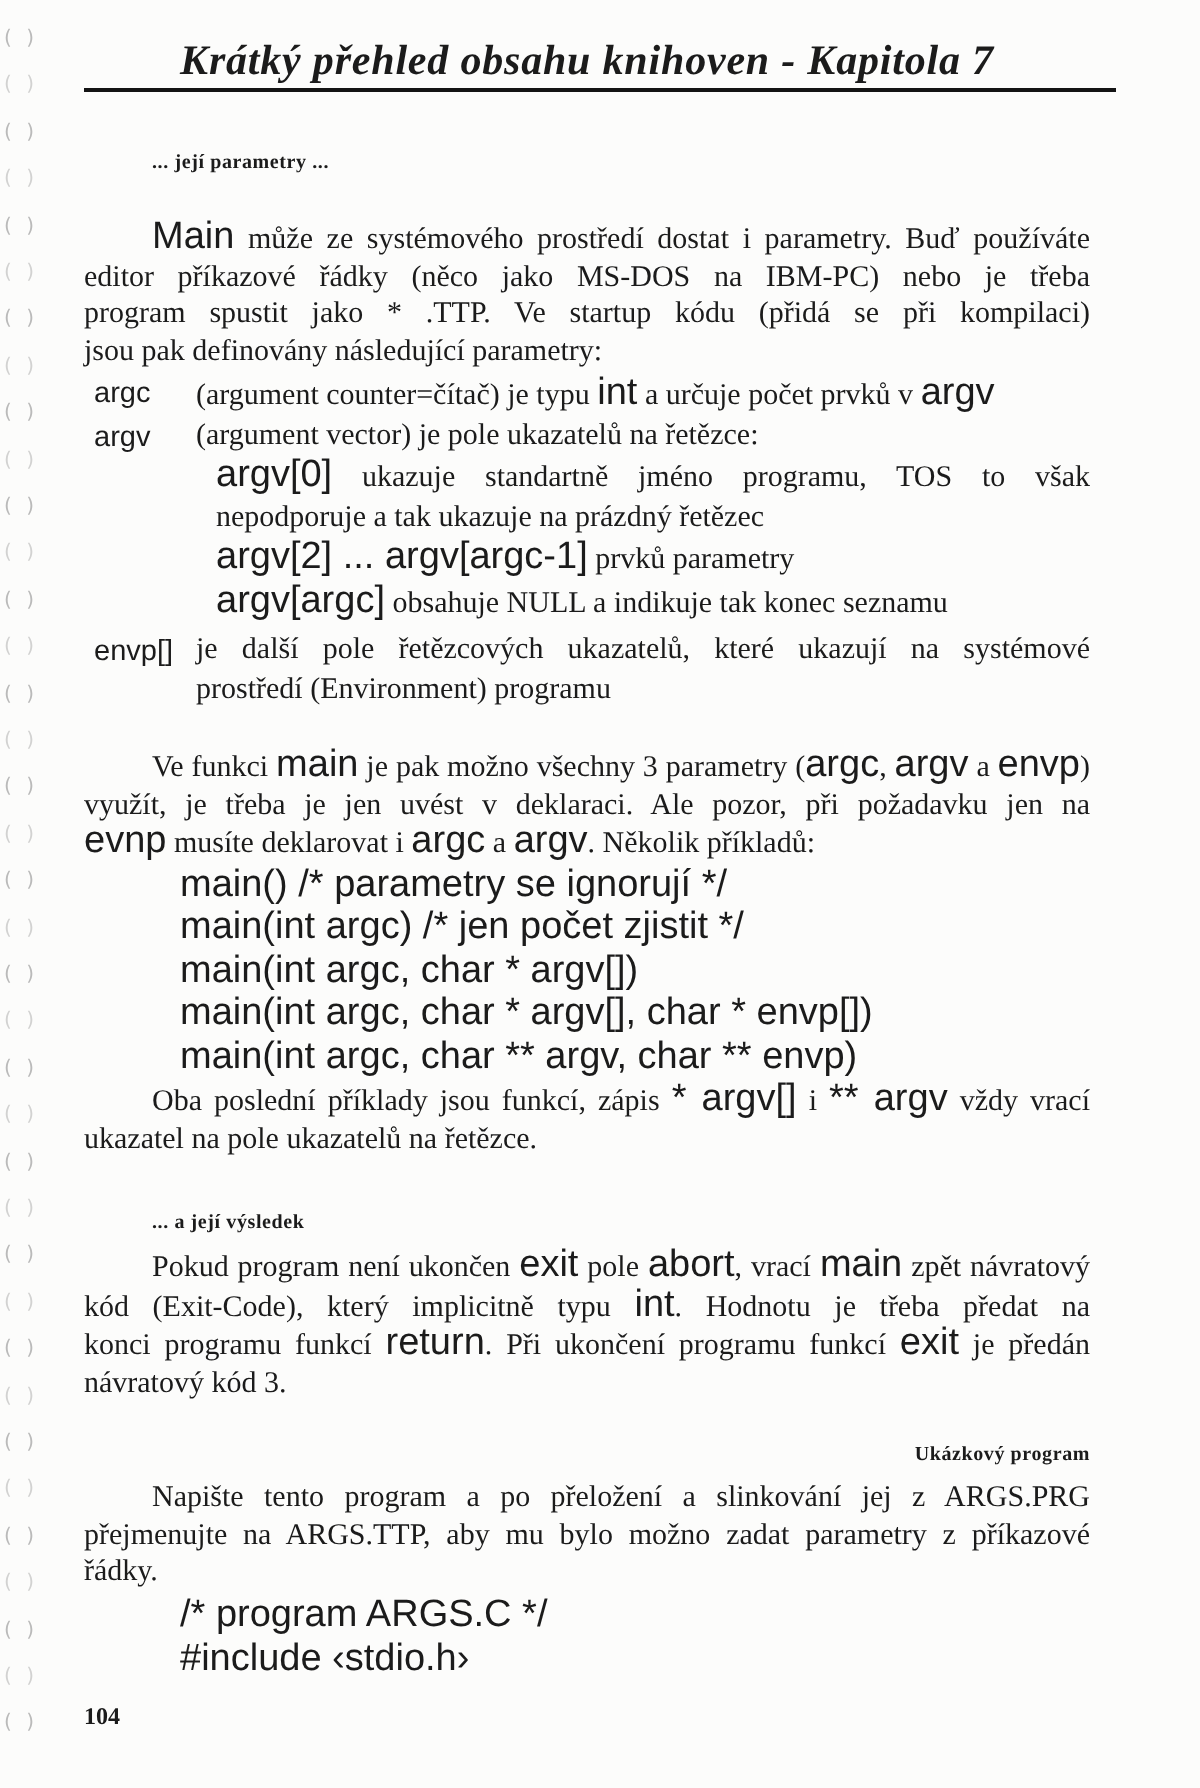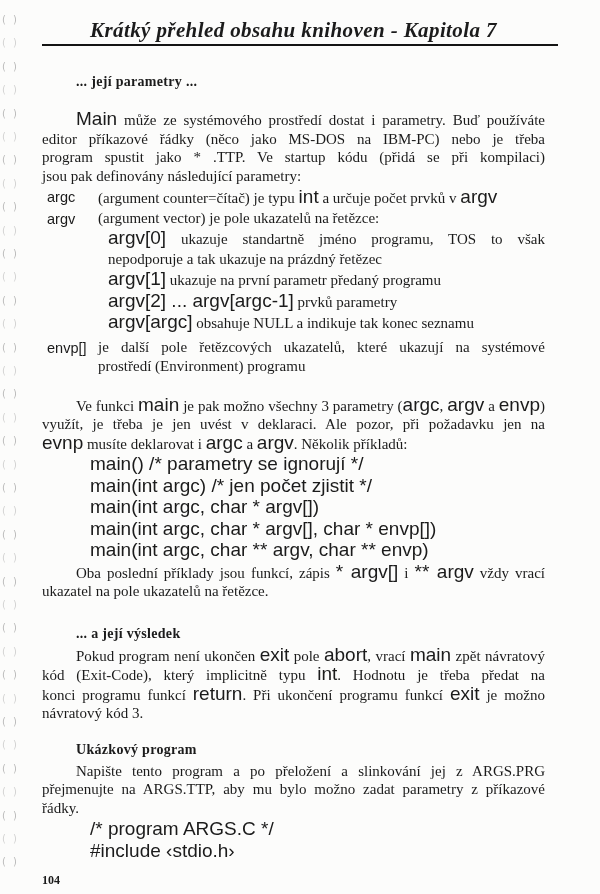--- a/index.html
+++ b/index.html
@@ -20,26 +20,26 @@
   }
   
   .content{position:absolute;left:42px;top:0;width:503px;}
   .running-head{
     margin-top:20px;text-align:center;
     font-style:italic;font-weight:bold;
     font-size:21px;line-height:20px;letter-spacing:.4px;
   }
   .head-rule{margin-top:4px;margin-left:0;width:516px;border-top:2.5px solid #141414;}
   .sec-heading{
-    font-weight:bold;font-size:14px;line-height:19px;
+    font-weight:bold;font-size:10px;line-height:19px;
     margin:0 0 0 34px;letter-spacing:.3px;
   }
   .h-params{margin-top:26px;}
   .h-result{margin-top:23px;}
-  .h-sample{margin-top:17px;}
+  .h-sample{margin-top:17px;text-align:right;}
   .para{font-size:15px;line-height:18.5px;}
   .p-intro{margin-top:19px;}
   .p-usage{margin-top:19px;}
   .p-identical{margin-top:1px;}
   .p-result{margin-top:3px;}
   .p-sample{margin-top:3px;}
   .line{white-space:normal;}
   .line.just{text-align:justify;text-align-last:justify;}
   .line.ind{padding-left:34px;}
   .sans{font-family:"Liberation Sans",sans-serif;font-weight:normal;font-size:19px;}
@@ -139,23 +139,20 @@
           <div class="line"><span>(argument vector) je pole ukazatelů na řetězce:</span></div>
         </div>
     </div>
 
     <div class="sublist">
       <div>
           <div class="line just"><span class="sans">argv[0]</span><span> ukazuje standartně jméno programu, TOS to však</span></div>
           <div class="line"><span>nepodporuje a tak ukazuje na prázdný řetězec</span></div>
         </div>
       <div>
-          <div class="line"><span class="sans">argv[1]</span><span> ukazuje na první parametr předaný programu</span></div>
-        </div>
-      <div>
           <div class="line"><span class="sans">argv[2] ... argv[argc-1]</span><span> prvků parametry</span></div>
         </div>
       <div>
           <div class="line"><span class="sans">argv[argc]</span><span> obsahuje NULL a indikuje tak konec seznamu</span></div>
         </div>
     </div>
 
     <div class="defrow gap">
       <span class="defterm">envp[]</span>
       <div class="defbody">
@@ -183,21 +180,21 @@
   <div class="para p-identical">
       <div class="line just ind"><span>Oba poslední příklady jsou funkcí, zápis </span><span class="sans">* argv[]</span><span> i </span><span class="sans">** argv</span><span> vždy vrací</span></div>
       <div class="line"><span>ukazatel na pole ukazatelů na řetězce.</span></div>
     </div>
 
   <div class="sec-heading h-result">... a její výsledek</div>
 
   <div class="para p-result">
       <div class="line just ind"><span>Pokud program není ukončen </span><span class="sans">exit</span><span> pole </span><span class="sans">abort</span><span>, vrací </span><span class="sans">main</span><span> zpět návratový</span></div>
       <div class="line just"><span>kód (Exit-Code), který implicitně typu </span><span class="sans">int</span><span>. Hodnotu je třeba předat na</span></div>
-      <div class="line just"><span>konci programu funkcí </span><span class="sans">return</span><span>. Při ukončení programu funkcí </span><span class="sans">exit</span><span> je možno</span></div>
+      <div class="line just"><span>konci programu funkcí </span><span class="sans">return</span><span>. Při ukončení programu funkcí </span><span class="sans">exit</span><span> je předán</span></div>
       <div class="line"><span>návratový kód 3.</span></div>
     </div>
 
   <div class="sec-heading h-sample">Ukázkový program</div>
 
   <div class="para p-sample">
       <div class="line just ind"><span>Napište tento program a po přeložení a slinkování jej z ARGS.PRG</span></div>
       <div class="line just"><span>přejmenujte na ARGS.TTP, aby mu bylo možno zadat parametry z příkazové</span></div>
       <div class="line"><span>řádky.</span></div>
     </div>

